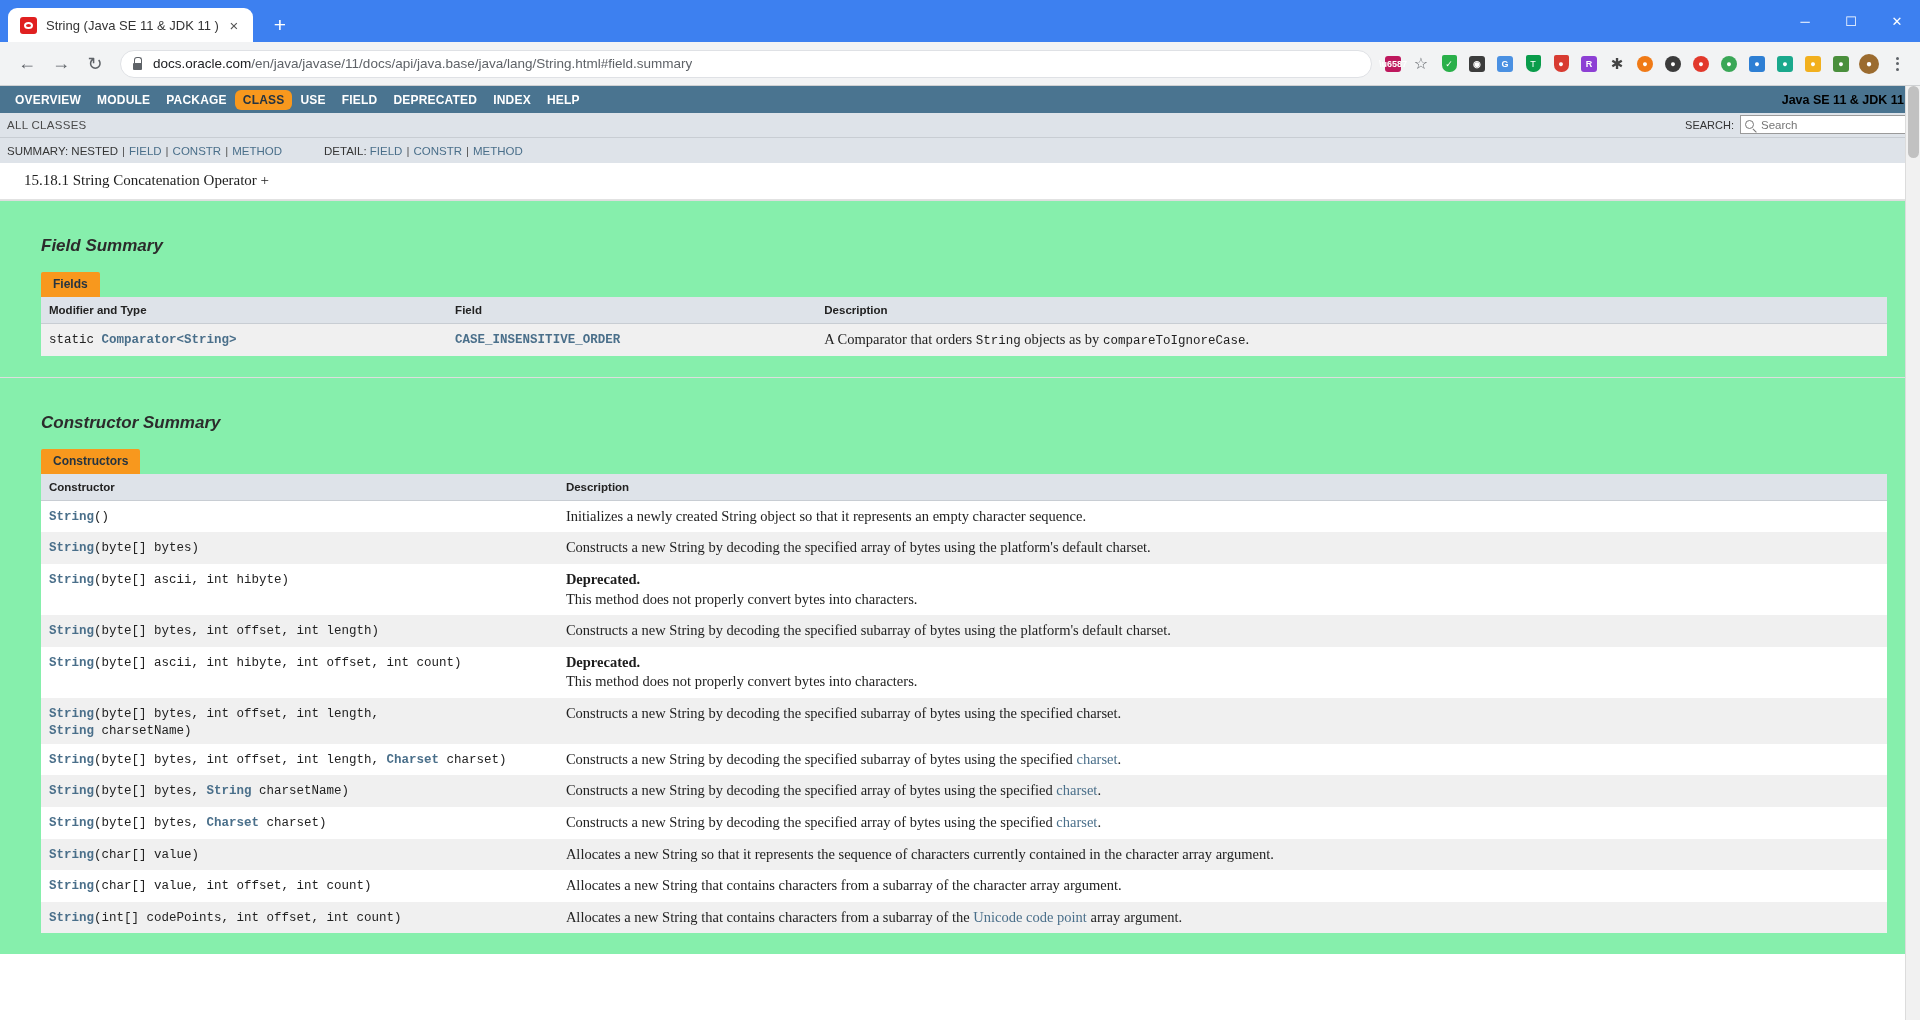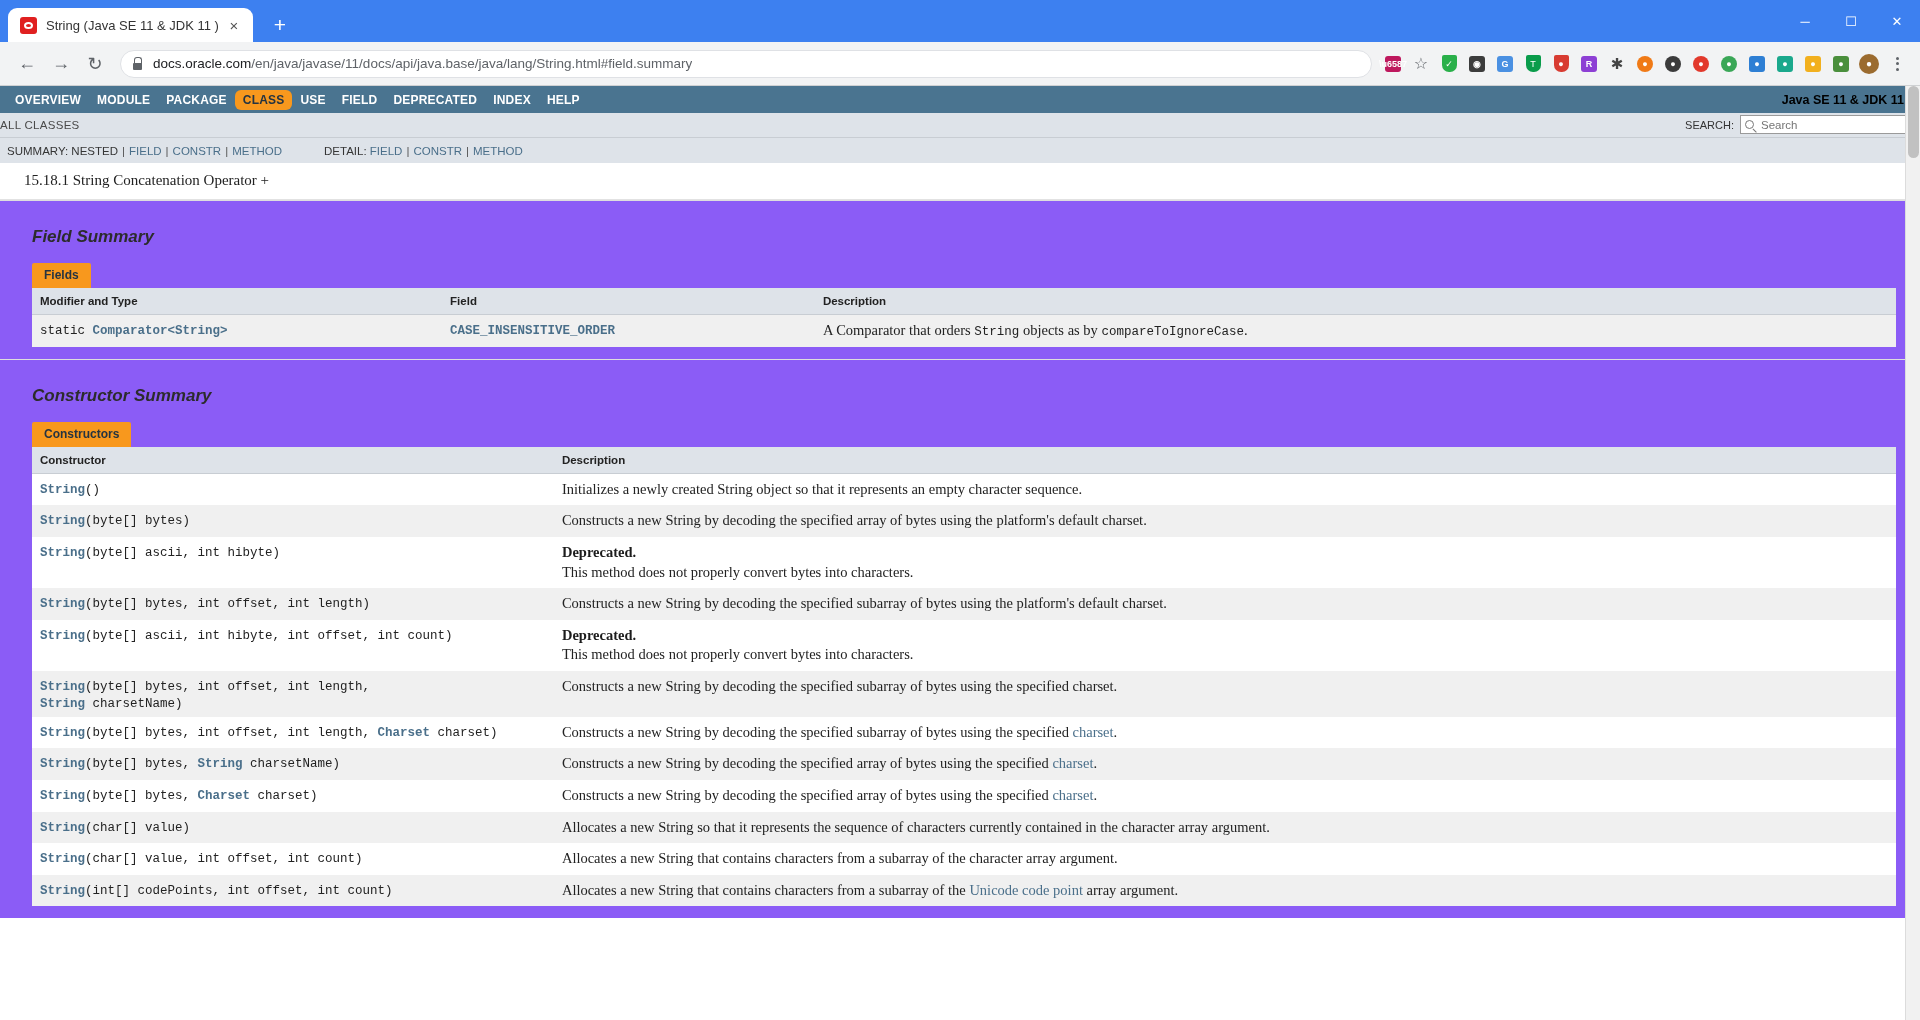--- a/index.html
+++ b/index.html
@@ -106,21 +106,21 @@
     letter-spacing:.2px; padding:3px 8px; color:#fff;
   }
   .topnav li.active { background:#f8981d; color:#253441;border-radius:6px; }
   .topnav .about {
     margin-left:auto; margin-right:16px; font-family:"Liberation Sans", sans-serif;
     font-size:12.5px; font-weight:bold; color:#000000;
   }
 
   .subnav {
     background:#dee3e9; height:25px; display:flex; align-items:center;
-    padding-left:0; position:relative; border-bottom:1px solid #c8cdd3;
+    padding-left:7px; position:relative; border-bottom:1px solid #c8cdd3;
   }
   .subnav .allclasses {
     font-family:"Liberation Sans", sans-serif; font-size:11.5px;
     color:#4a4a4a; letter-spacing:.3px;
   }
   .searchwrap {
     position:absolute; right:8px; top:2px; display:flex; align-items:center; gap:6px;
   }
   .searchlabel { font-family:"Liberation Sans", sans-serif; font-size:11px; color:#333; }
   .searchbox {
@@ -143,21 +143,21 @@
   }
   .summarybar a { color:#4a6f8a; text-decoration:none; }
   .summarybar .grp { margin-right:42px; }
   .summarybar .sep { color:#555; margin:0 4px; }
   .breadcrumbline {
     font-family:"Liberation Serif", serif; font-size:15px; color:#222;
     padding:8px 0 10px 24px;
   }
   .hrule { border:none; border-top:1px solid #e2e2e2; margin:0; }
 
-  .block { border-top:1px solid #dedede; padding:0; background:#8b5cf6; }
+  .block { border-top:1px solid #dedede; padding:9px; background:#86efac; }
   .secwrap { padding:16px 24px 12px 24px; }
   h3.sectitle {
     font-family:"Liberation Sans", sans-serif; font-size:17px; font-style:italic;
     font-weight:bold; color:#2c2c2c; margin:10px 0 16px 8px;
   }
   .tabcaption {
     display:inline-block; background:#f8981d; color:#253441;
     font-family:"Liberation Sans", sans-serif; font-size:12px; font-weight:bold;
     padding:5px 12px 6px 12px; margin-left:8px; border-radius:2px 2px 0 0;
   }

